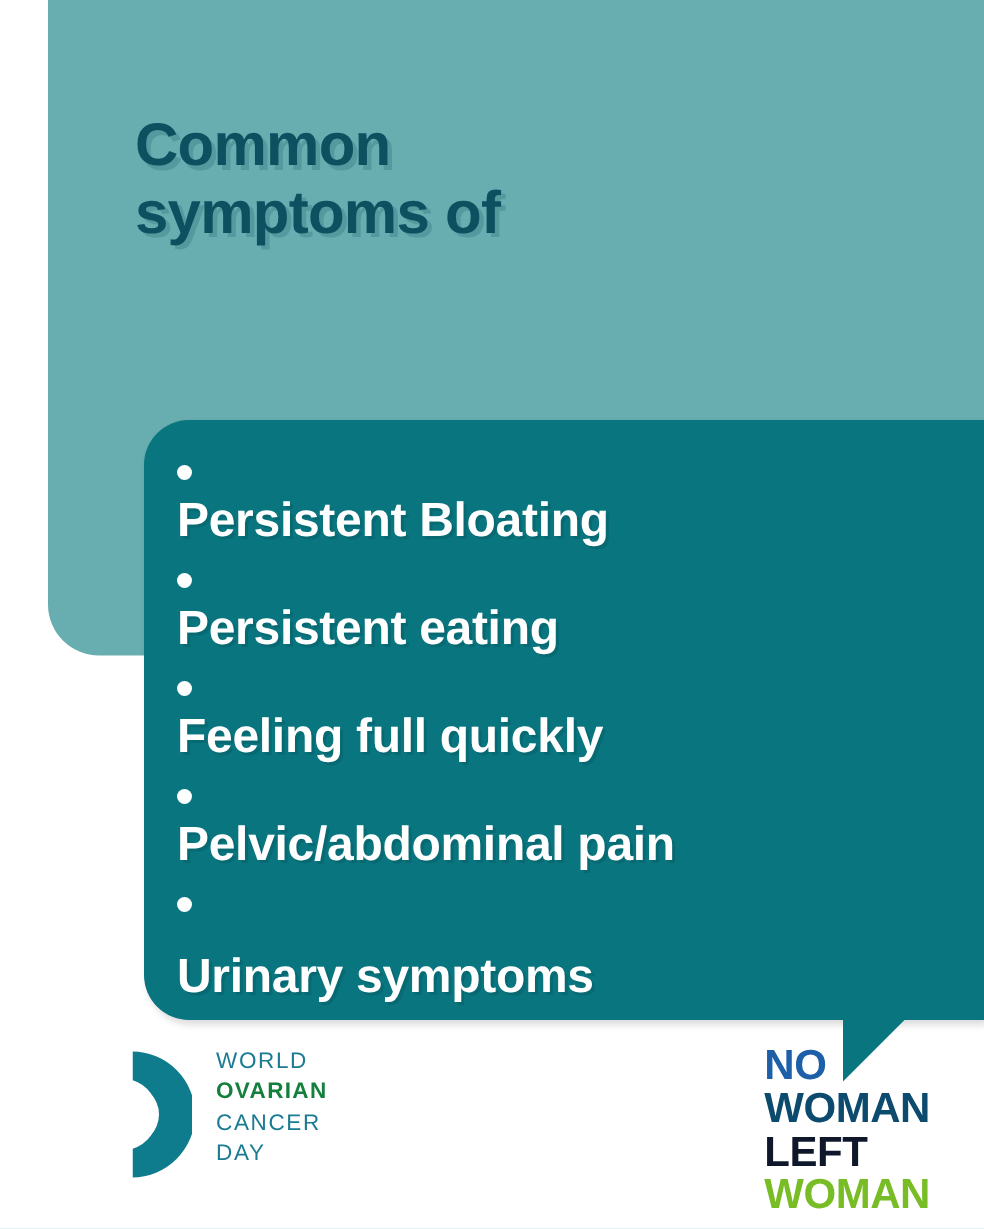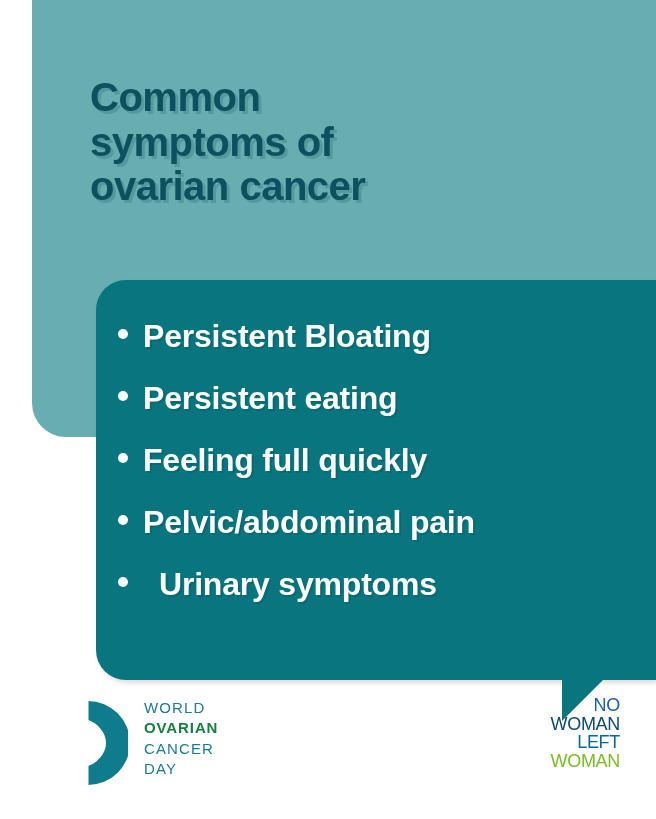--- a/index.html
+++ b/index.html
@@ -94,20 +94,21 @@
   .bullet-item {
     display: flex;
     align-items: baseline;
     margin-bottom: 25px;
     color: #ffffff;
     font-size: 32px;
     font-weight: 700;
     letter-spacing: -0.2px;
     text-shadow: 2px 2px 0 rgba(0,0,0,0.10);
     white-space: nowrap;
+    flex-direction: column;
   }
   .bullet-item:last-child { margin-bottom: 0; gap: 16px; }
   .bullet-dot {
     width: 10px;
     height: 10px;
     border-radius: 50%;
     background: #ffffff;
     flex: 0 0 auto;
     margin-right: 15px;
     position: relative;
@@ -144,43 +145,41 @@
     letter-spacing: 1.1px;
     font-weight: 400;
   }
   .wocd-words .w-bold { font-weight: 700; color: #15803d; letter-spacing: 0.9px; }
 
   
   .nwlb {
     position: absolute;
     right: 36px;
     top: 6px;
-    text-align: right;
-    font-weight: 400;
-    font-size: 18px;
+    font-weight: 700;
+    font-size: 28px;
     line-height: 1.03;
     letter-spacing: -0.3px;
   }
   .nwlb-line { display: block; }
   .nwlb-no     { color: #1d5fa8; }
   .nwlb-woman  { color: #0c4a6e; }
-  .nwlb-left   { color: #0369a1; }
+  .nwlb-left   { color: #0f172a; }
   .nwlb-behind { color: #79bd26; }
 </style>
 </head>
 <body>
 
 <div id="poster">
 
   <div class="panel-light"></div>
 
   <h1 class="headline">
     <span class="hl-line">Common</span>
     <span class="hl-line">symptoms of</span>
-    <span class="hl-line">ovarian cancer</span>
   </h1>
 
   <div class="panel-dark-wrap">
     <div class="panel-dark"></div>
   </div>
   <div class="bubble-tail"></div>
 
   <ul class="bullets">
     <li class="bullet-item">
       <span class="bullet-dot"></span>

